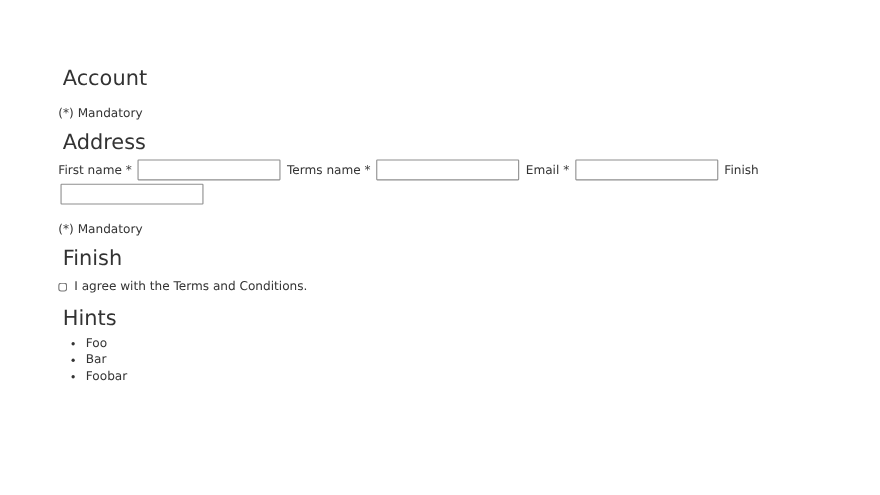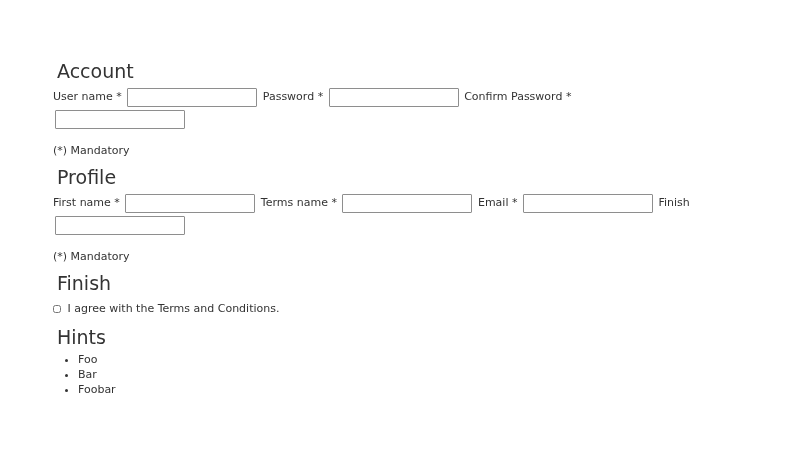--- a/index.html
+++ b/index.html
@@ -41,33 +41,25 @@
       width: 8px; height: 8px; margin: 0 3px 0 0; vertical-align: middle;
     }
   </style>
 </head>
 <body>
 
 <div class="page">
 
   <div class="section">
     <h2 id="account-h">Account</h2>
-    <div class="row">
-      <label>User name *</label>
-      <input type="text" value="" style="">
-      <label>Password *</label>
-      <input type="password" value="" style="">
-      <label>Confirm Password *</label>
-      <input type="password" value="" style="">
-    </div>
     <div class="mandatory">(*) Mandatory</div>
   </div>
 
   <div class="section">
-    <h2>Profile</h2>
+    <h2>Address</h2>
     <div class="row">
       <label>First name *</label>
       <input type="text" value="" style="">
       <label>Terms name *</label>
       <input type="text" value="" style="">
       <label>Email *</label>
       <input type="email" value="" style="">
       <label>Finish</label>
       <br>
       <input type="text" class="first-input" value="" style="">

